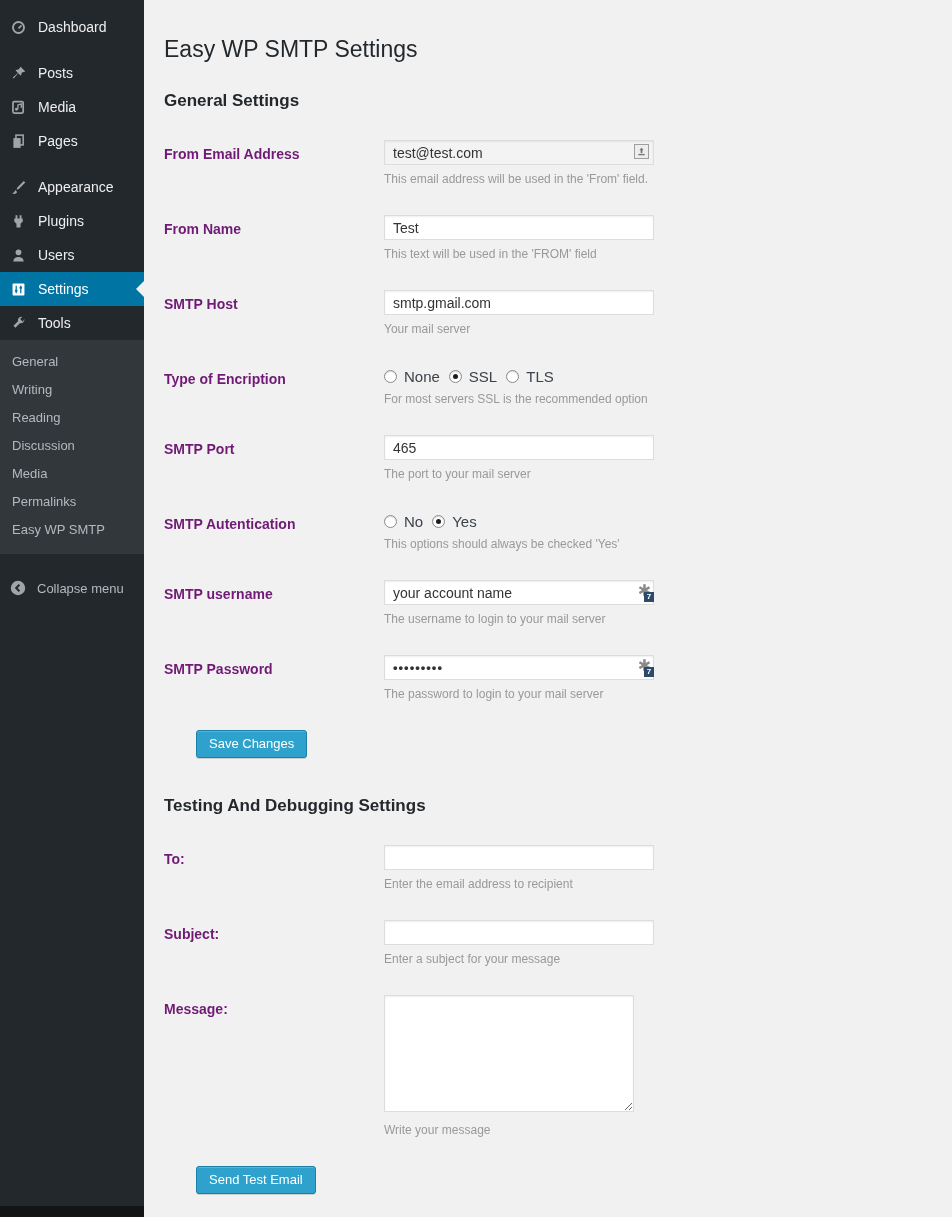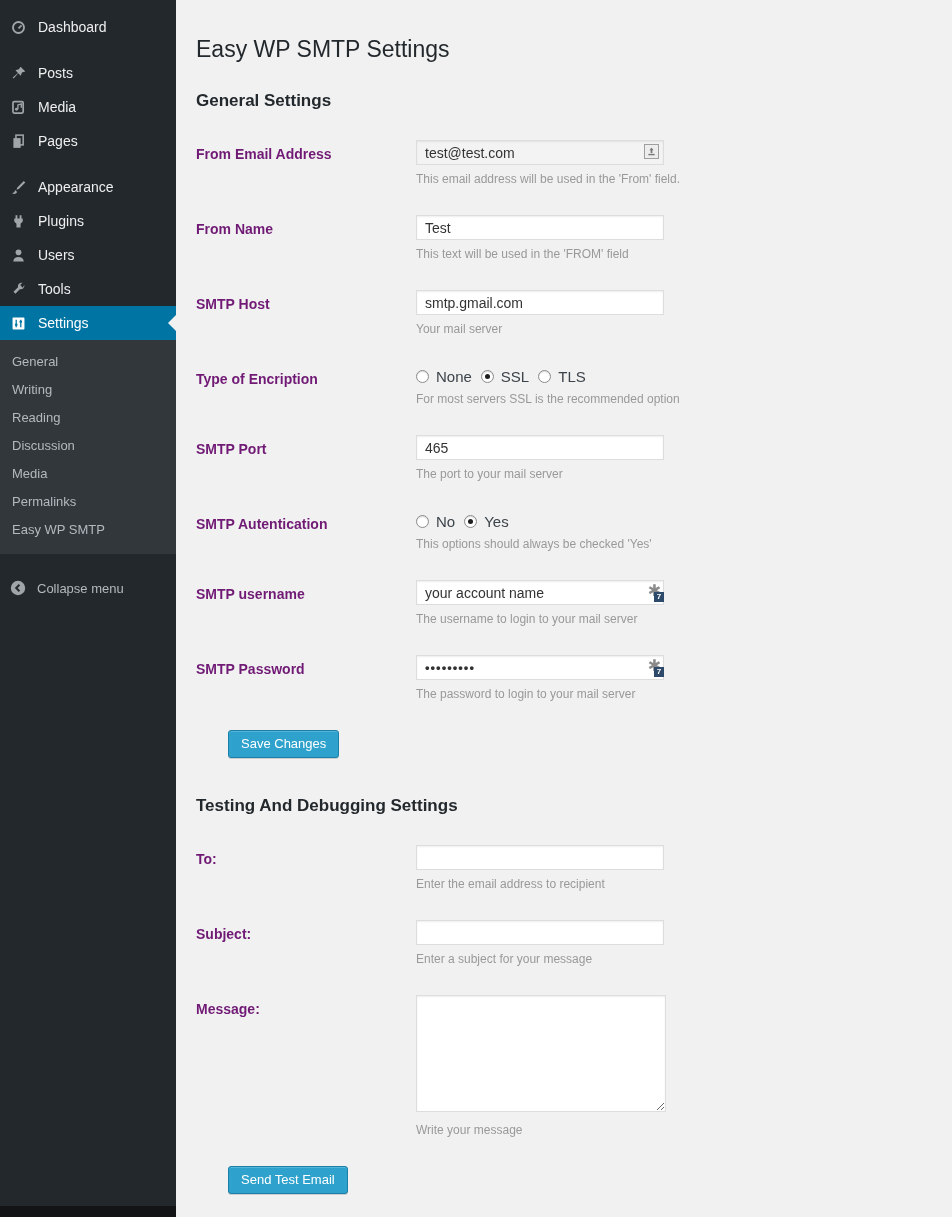--- a/index.html
+++ b/index.html
@@ -7,21 +7,21 @@
   body {
     width:952px; height:1217px;
     font-family:"Liberation Sans", sans-serif;
     background:#f1f1f1;
     overflow:hidden;
   }
   .wrap { display:flex; width:952px; min-height:1217px; }
 
   
   #sidebar {
-    width:176px; flex-shrink:0;
+    width:144px; flex-shrink:0;
     background:#23282d;
     position:relative;
     padding-top:10px;
   }
   .menu-item {
     display:flex; align-items:center; gap:10px;
     padding:7px 8px 7px 8px;
     font-size:14px; color:#eeeeee;
     cursor:pointer; position:relative;
     line-height:20px;
@@ -68,21 +68,21 @@
   .form-block { margin-top:29px; }
   .form-row { display:flex; margin-bottom:29px; }
   .row-label {
     width:220px; flex-shrink:0;
     font-size:14px; font-weight:700; color:#701a75;
     padding-top:5px; line-height:18px;
   }
   .row-field { flex:1; }
   .input-wrap { position:relative; display:inline-block; }
   input.text-input, textarea.textarea {
-    width:248px; height:25px;
+    width:270px; height:25px;
     border:1px solid #dddddd; background:#ffffff;
     box-shadow:inset 0 1px 2px rgba(0,0,0,0.07);
     font-family:inherit; font-size:14px; color:#333333;
     padding:2px 8px; outline:none;
   }
   input.text-input.autofilled { background:#f3f3f3; }
   input.text-input.password-value { font-size:13px; letter-spacing:1px; font-weight:700; }
   textarea.textarea { width:250px; height:117px; resize:both; padding:6px 8px; }
   .help { font-size:12px; color:#999999; margin-top:7px; line-height:14px; }
 
@@ -204,39 +204,39 @@
     <div class="menu-item">
       <span class="mi-icon">
         <svg width="17" height="17" viewBox="0 0 20 20">
             <circle cx="10" cy="6.3" r="3.4" fill="currentColor"></circle>
             <path fill="currentColor" d="M3.8 17c.3-3.6 2.8-5.3 6.2-5.3s5.9 1.7 6.2 5.3z"></path>
           </svg>
       </span>
       <span>Users</span>
     </div>
 
-    <div class="menu-item">
-      <span class="mi-icon">
-        <svg width="17" height="17" viewBox="0 0 20 20">
-            <path fill="currentColor" d="M16.8 4.4a4.3 4.3 0 01-5.2 5.2l-5.3 5.3-2.2-2.2 5.3-5.3a4.3 4.3 0 015.2-5.2L12 4.8l3.1 3.1z"></path>
-          </svg>
-      </span>
-      <span>Tools</span>
-    </div>
-
     <div class="menu-item active">
       <span class="mi-icon">
         <svg width="17" height="17" viewBox="0 0 20 20">
             <rect x="3" y="3" width="14" height="14" rx="1" fill="currentColor"></rect>
             <path d="M7.3 5.5v9M12.7 5.5v9" stroke="#0074a2" stroke-width="1.5"></path>
             <rect x="5.8" y="10.3" width="3" height="2.2" fill="#0074a2"></rect>
             <rect x="11.2" y="6.8" width="3" height="2.2" fill="#0074a2"></rect>
           </svg>
       </span>
       <span>Settings</span>
+    </div>
+
+    <div class="menu-item">
+      <span class="mi-icon">
+        <svg width="17" height="17" viewBox="0 0 20 20">
+            <path fill="currentColor" d="M16.8 4.4a4.3 4.3 0 01-5.2 5.2l-5.3 5.3-2.2-2.2 5.3-5.3a4.3 4.3 0 015.2-5.2L12 4.8l3.1 3.1z"></path>
+          </svg>
+      </span>
+      <span>Tools</span>
     </div>
 
     <div class="submenu">
       <div class="submenu-item">General</div>
       <div class="submenu-item">Writing</div>
       <div class="submenu-item">Reading</div>
       <div class="submenu-item">Discussion</div>
       <div class="submenu-item">Media</div>
       <div class="submenu-item">Permalinks</div>
       <div class="submenu-item">Easy WP SMTP</div>

